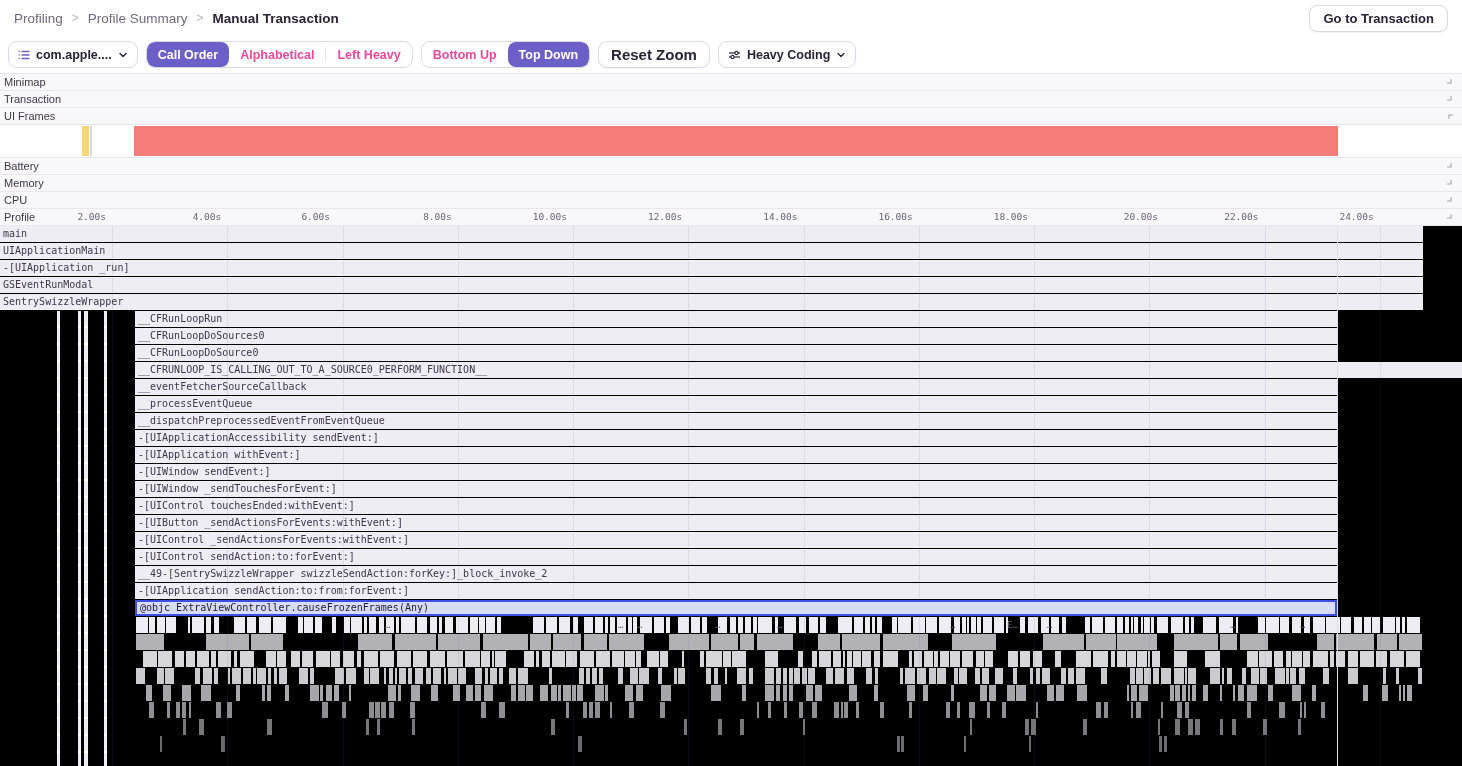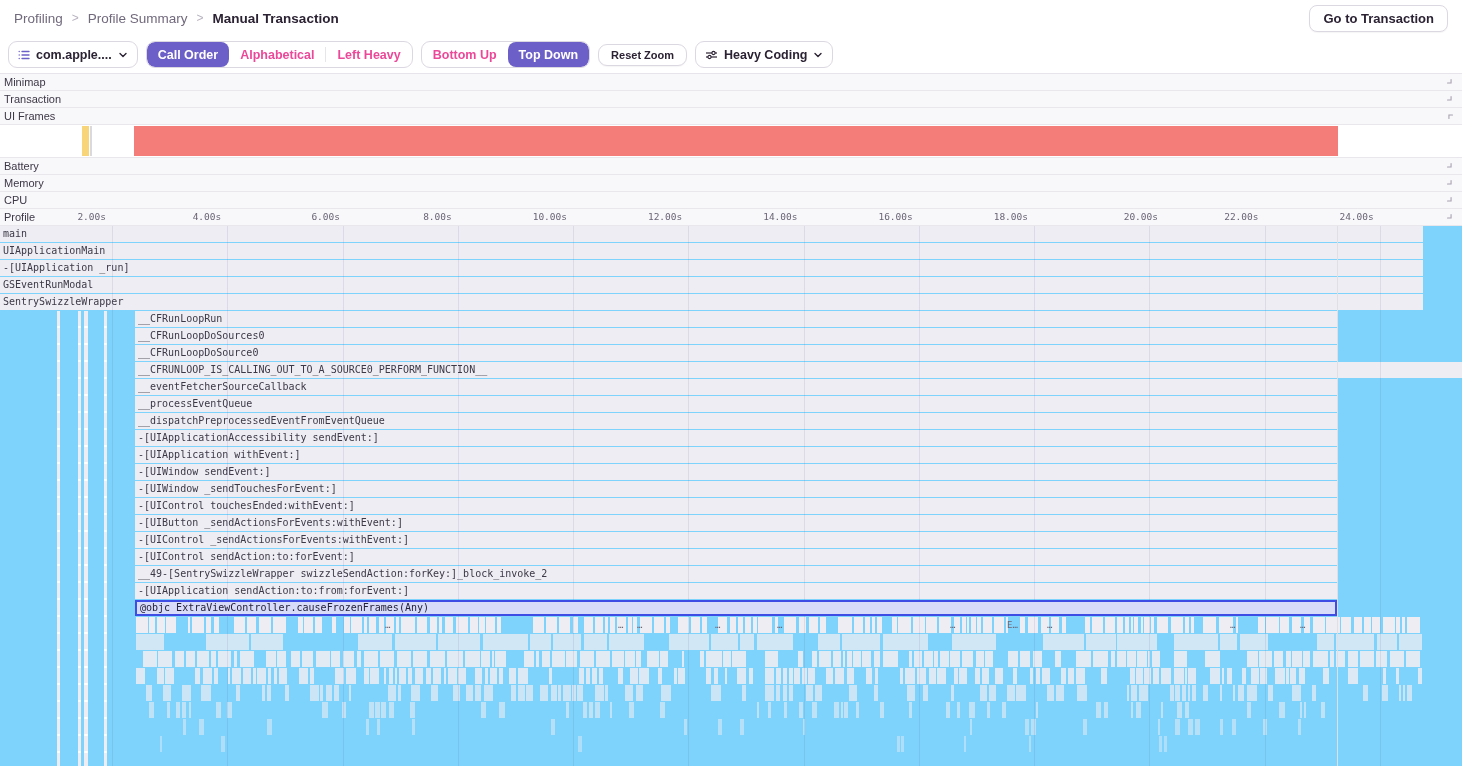--- a/index.html
+++ b/index.html
@@ -47,21 +47,21 @@
          display:flex; align-items:center; justify-content:space-between;
          padding:0 8px 0 4px; font-size:11px; color:#3D3846; cursor:pointer;
          flex:0 0 auto; position:relative; }
   .uif-track { height:33px; background:#fff; border-bottom:1px solid #E9E6EC;
                position:relative; flex:0 0 auto; }
   .uif-bar { position:absolute; top:1px; bottom:1px; }
   .axis-label { position:absolute; top:2px; width:64px; text-align:right;
                 font-family:"DejaVu Sans Mono", monospace; font-size:9.5px; color:#6A6575; }
 
   
-  .canvas { position:relative; flex:1 1 auto; background:#7dd3fc; overflow:hidden;
+  .canvas { position:relative; flex:1 1 auto; background:#000000; overflow:hidden;
             font-family:"DejaVu Sans Mono", monospace; }
   .frame { position:absolute; height:16px; background:#EDEDF3; font-size:10px;
            line-height:16px; color:#3D3846; padding-left:3px; overflow:hidden;
            white-space:nowrap; cursor:pointer; }
   .frame.sel { background:#D9DCF8; border:2px solid #3E4EE4; line-height:12px;
                color:#23203A; z-index:3; }
   .grid { position:absolute; top:0; bottom:0; width:1px;
           background:rgba(99,96,146,0.13); z-index:2; pointer-events:none; }
   .lcol { position:absolute; top:85px; bottom:0;
           background:repeating-linear-gradient(to bottom,#EDEDF3 0 15px,#ffffff 15px 17px); }
@@ -108,21 +108,21 @@
     <div class="vsep"></div>
     <div class="opt">Left Heavy</div>
   </div>
 
   <div class="seg">
     <div class="opt">Bottom Up</div>
     <div class="opt sel">Top Down</div>
   </div>
 
 
-  <button class="btn" style="font-size:11px;padding:4px 12px;border-radius:9px;">Reset Zoom</button>
+  <button class="btn" style="font-size:15px;padding:4px 12px;border-radius:9px;">Reset Zoom</button>
 
   <div class="dropdown">
     <svg class="chev" width="13" height="12" viewBox="0 0 13 12">
       <line x1="1" y1="4" x2="12" y2="4" stroke="#2B2233" stroke-width="1.2"></line>
       <line x1="1" y1="8" x2="12" y2="8" stroke="#2B2233" stroke-width="1.2"></line>
       <circle cx="8.5" cy="4" r="1.6" fill="#fff" stroke="#2B2233" stroke-width="1.1"></circle>
       <circle cx="4.5" cy="8" r="1.6" fill="#fff" stroke="#2B2233" stroke-width="1.1"></circle>
     </svg>
     <span>Heavy Coding</span>
     <svg class="chev" width="10" height="10" viewBox="0 0 10 10">
@@ -172,21 +172,21 @@
     <path d="M1.5 3l2.5 2.5L6.5 3" stroke="#A8A2B0" stroke-width="1.1" fill="none" stroke-linecap="round"></path>
   </svg>
 </div>
 <div class="sec" id="profile-header">
   <span>Profile</span>
   <svg class="chev" width="8" height="8" viewBox="0 0 8 8" style="transform:rotate(-45deg)">
     <path d="M1.5 3l2.5 2.5L6.5 3" stroke="#A8A2B0" stroke-width="1.1" fill="none" stroke-linecap="round"></path>
   </svg>
 <div class="axis-label" style="left: 42px;">2.00s</div>
     <div class="axis-label" style="left: 157.25px;">4.00s</div>
-    <div class="axis-label" style="left: 276px;">6.00s</div>
+    <div class="axis-label" style="left: 266px;">6.00s</div>
     <div class="axis-label" style="left: 387.75px;">8.00s</div>
     <div class="axis-label" style="left: 503px;">10.00s</div>
     <div class="axis-label" style="left: 618.25px;">12.00s</div>
     <div class="axis-label" style="left: 733.5px;">14.00s</div>
     <div class="axis-label" style="left: 848.75px;">16.00s</div>
     <div class="axis-label" style="left: 964px;">18.00s</div>
     <div class="axis-label" style="left: 1094px;">20.00s</div>
     <div class="axis-label" style="left: 1194.5px;">22.00s</div>
     <div class="axis-label" style="left: 1309.75px;">24.00s</div>
   </div>

